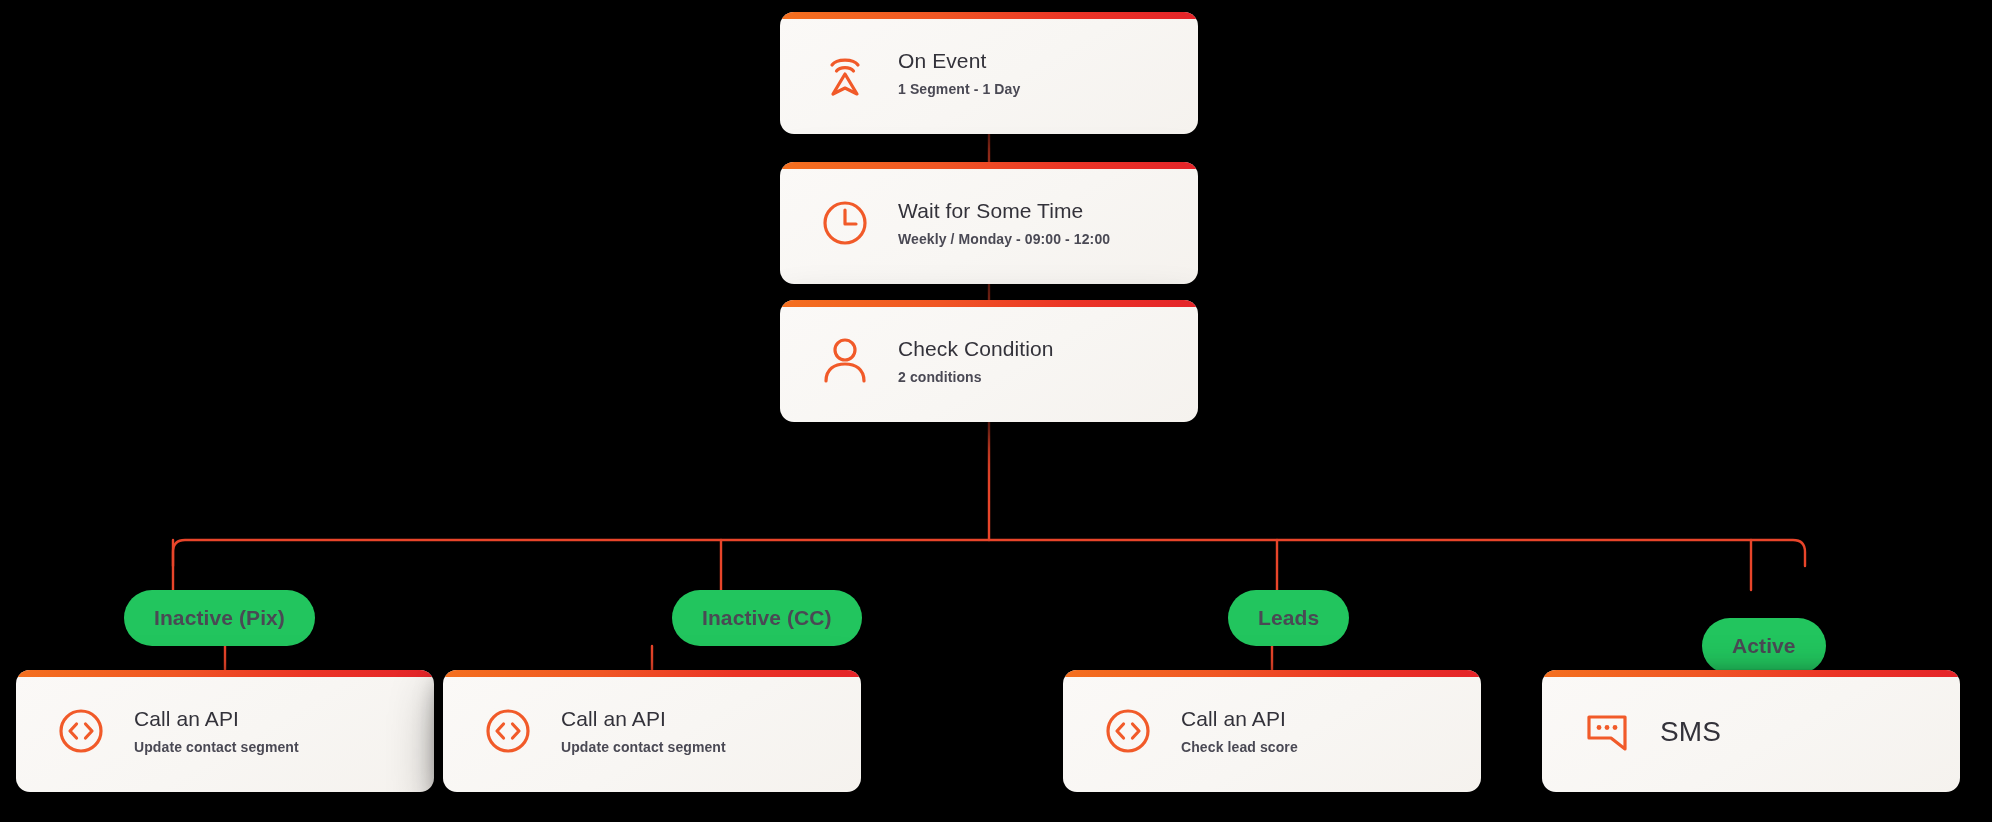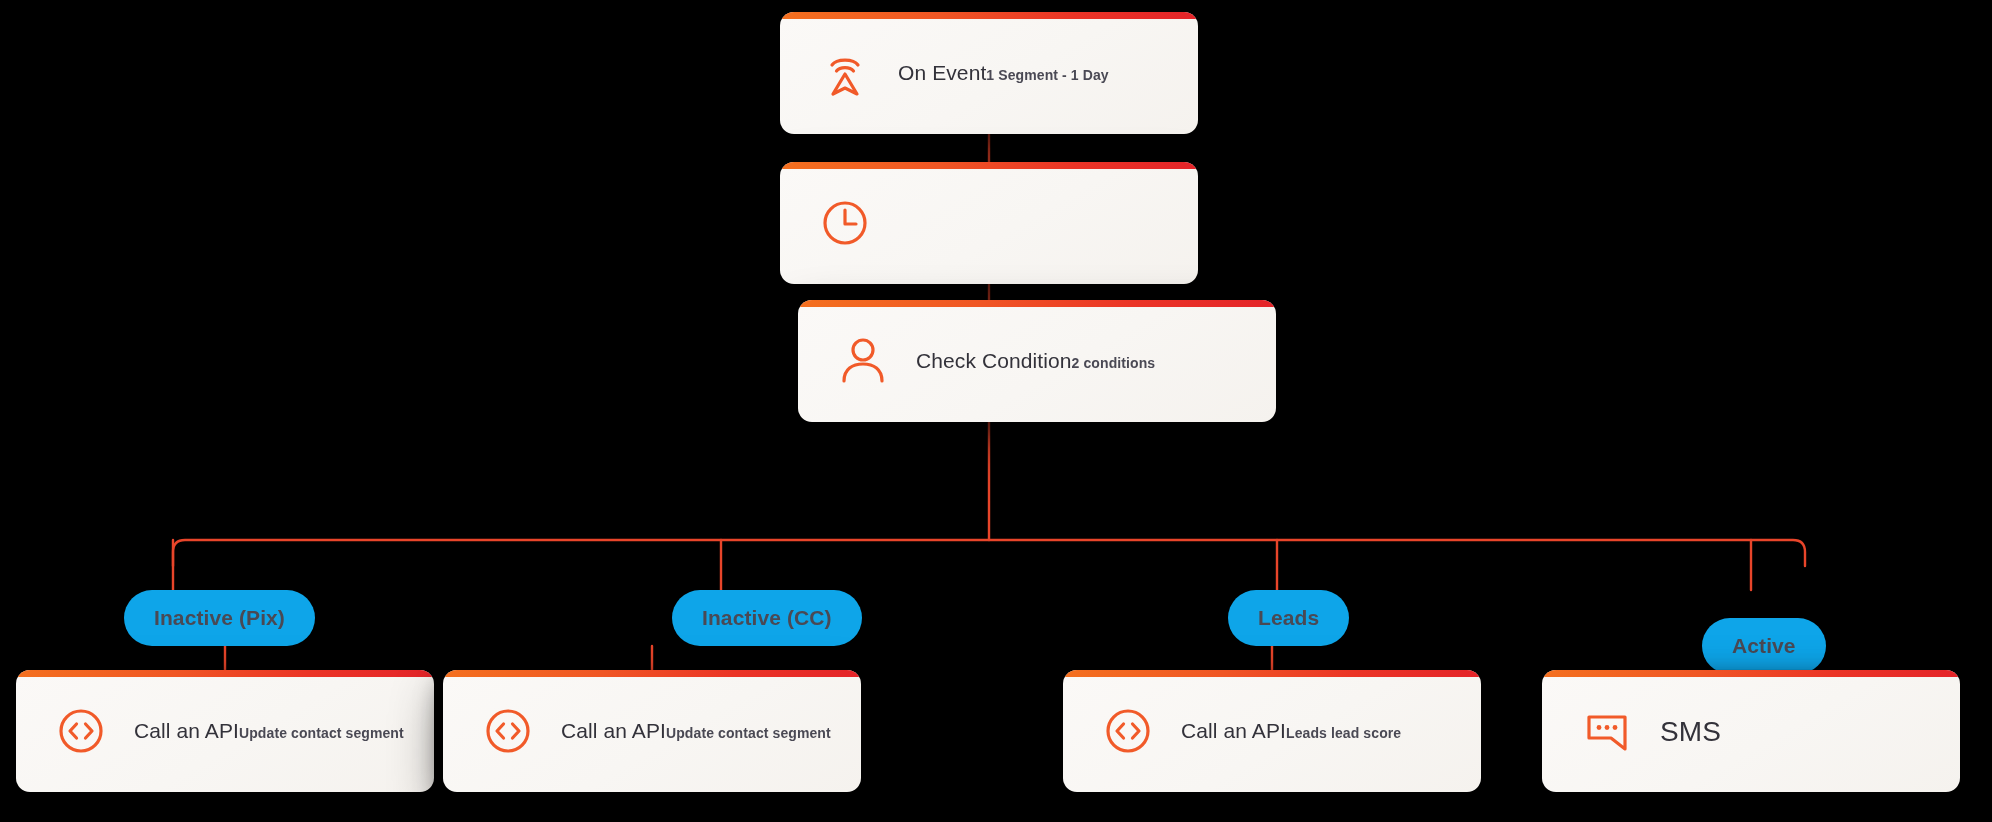--- a/index.html
+++ b/index.html
@@ -50,21 +50,21 @@
     width: 62px;
     height: 62px;
     margin-left: 34px;
     display: flex;
     align-items: center;
     justify-content: center;
   }
   .node .body {
     margin-left: 22px;
     display: flex;
-    flex-direction: row;
+    flex-direction: column;
     justify-content: space-between;
   }
   .node .title {
     font-size: 21px;
     font-weight: 400;
     color: #33323A;
     line-height: 1.25;
     letter-spacing: .1px;
   }
   .node .sub {
@@ -75,35 +75,35 @@
     line-height: 1.25;
     letter-spacing: .1px;
   }
   .node.no-sub .title { font-size: 28px; }
 
   
   .pill {
     position: absolute;
     height: 56px;
     border-radius: 28px;
-    background: #0ea5e9;
+    background: #22c55e;
     display: flex;
     align-items: center;
     padding: 0 30px;
     font-size: 21px;
     font-weight: 700;
     color: #4A4954;
     white-space: nowrap;
     letter-spacing: .1px;
   }
 
   
   #node-on-event      { left: 780px;  top: 12px;  width: 418px; height: 122px; }
   #node-wait          { left: 780px;  top: 162px; width: 418px; height: 122px; }
-  #node-check         { left: 798px;  top: 300px; width: 478px; height: 122px; }
+  #node-check         { left: 780px;  top: 300px; width: 418px; height: 122px; }
 
   #node-api-pix       { left: 16px;   top: 670px; width: 418px; height: 122px; }
   #node-api-cc        { left: 443px;  top: 670px; width: 418px; height: 122px; }
   #node-api-leads     { left: 1063px; top: 670px; width: 418px; height: 122px; }
   #node-sms           { left: 1542px; top: 670px; width: 418px; height: 122px; }
 
   #pill-inactive-pix  { left: 124px;  top: 590px; }
   #pill-inactive-cc   { left: 672px;  top: 590px; }
   #pill-leads         { left: 1228px; top: 590px; }
   #pill-active        { left: 1702px; top: 590px; margin-top: 28px; }
@@ -152,20 +152,24 @@
   </div>
 
   <div class="node" id="node-wait">
     <div class="topbar"></div>
     <div class="icon">
       <svg width="52" height="52" viewBox="0 0 52 52" fill="none" stroke="#F15A29" stroke-width="3.2" stroke-linecap="round" stroke-linejoin="round">
         <circle cx="26" cy="26" r="20"></circle>
         <path d="M26 13 L26 27 L37 27"></path>
       </svg>
     </div>
+    <div class="body">
+      <div class="title">Wait for Some Time</div>
+      <div class="sub">Weekly / Monday - 09:00 - 12:00</div>
+    </div>
   </div>
 
   <div class="node" id="node-check">
     <div class="topbar"></div>
     <div class="icon">
       <svg width="52" height="52" viewBox="0 0 52 52" fill="none" stroke="#F15A29" stroke-width="3.2" stroke-linecap="round" stroke-linejoin="round">
         <circle cx="26" cy="15" r="10"></circle>
         <path d="M7 46 C7 34 15.5 29 26 29 C36.5 29 45 34 45 46"></path>
       </svg>
     </div>
@@ -222,21 +226,21 @@
     <div class="topbar"></div>
     <div class="icon">
       <svg width="52" height="52" viewBox="0 0 52 52" fill="none" stroke="#F15A29" stroke-width="3.2" stroke-linecap="round" stroke-linejoin="round">
         <circle cx="26" cy="26" r="20"></circle>
         <path d="M21.5 19 L15 26 L21.5 33"></path>
         <path d="M30.5 19 L37 26 L30.5 33"></path>
       </svg>
     </div>
     <div class="body">
       <div class="title">Call an API</div>
-      <div class="sub">Leads lead score</div>
+      <div class="sub">Check lead score</div>
     </div>
   </div>
 
   <div class="node no-sub" id="node-sms">
     <div class="topbar"></div>
     <div class="icon">
       <svg width="52" height="52" viewBox="0 0 52 52" fill="none" stroke="#F15A29" stroke-width="3.2" stroke-linecap="round" stroke-linejoin="round">
         <path d="M8 12 L44 12 L44 44 L30 33 L8 33 Z"></path>
         <circle cx="18" cy="22.5" r="2.4" fill="#F15A29" stroke="none"></circle>
         <circle cx="26" cy="22.5" r="2.4" fill="#F15A29" stroke="none"></circle>

